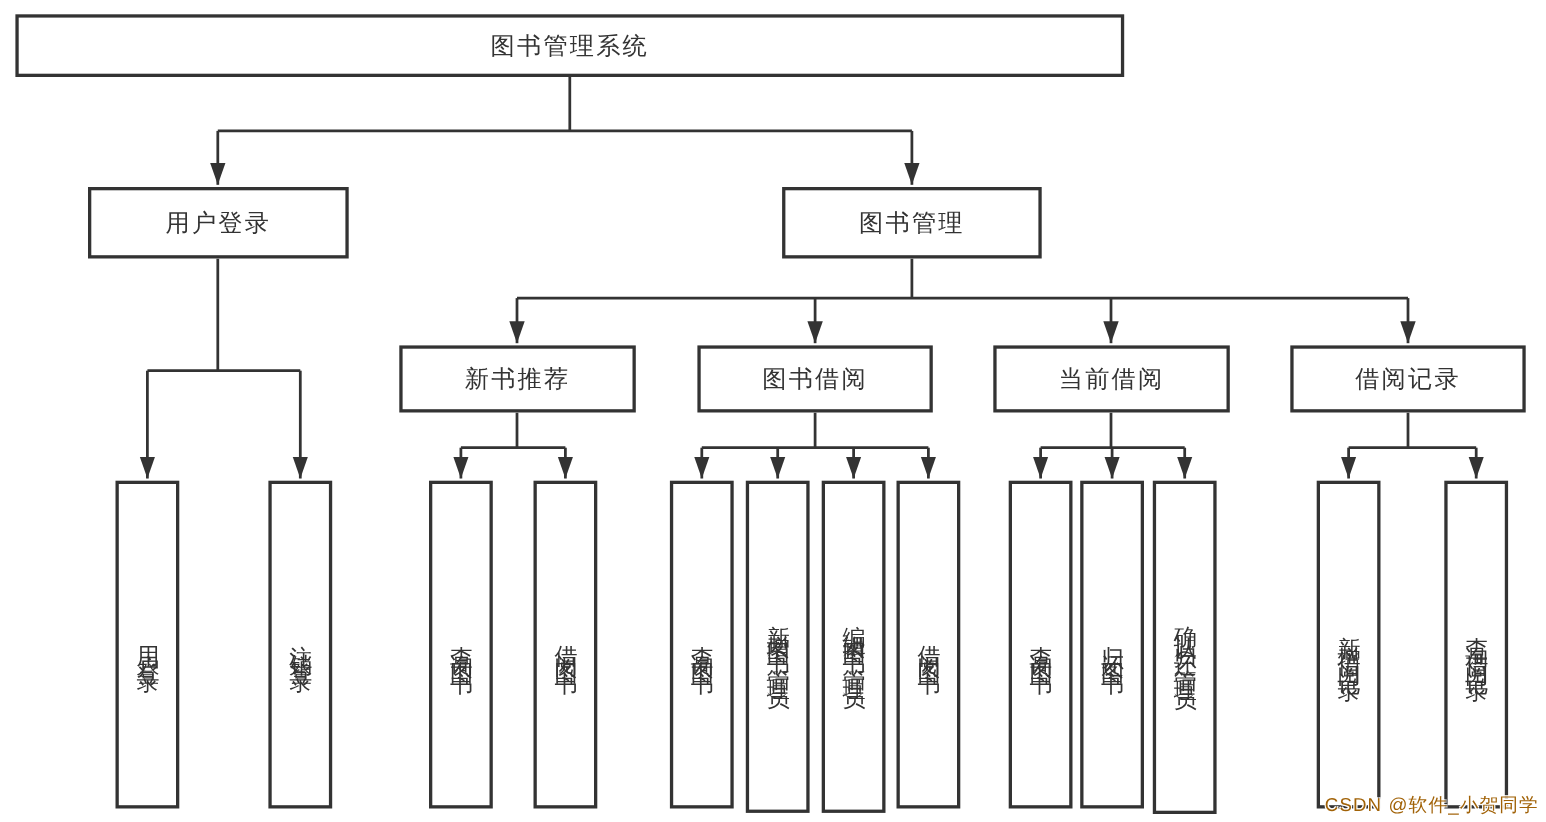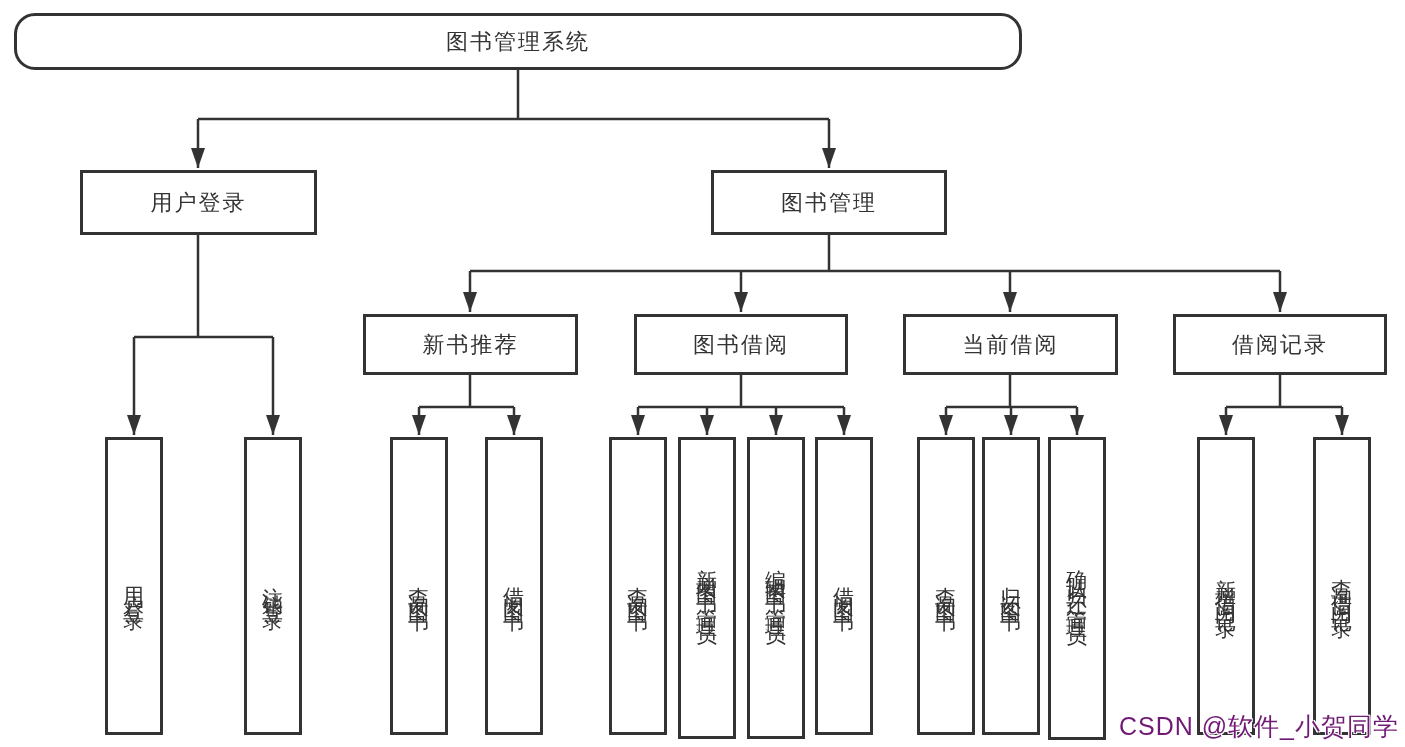--- a/index.html
+++ b/index.html
@@ -31,23 +31,23 @@
     writing-mode:vertical-rl;
     font-size:21px;
     letter-spacing:8px;
     line-height:1;
     color:#333333;
   }
   .watermark {
     position:absolute;
     right:6px;
     bottom:4px;
-    font-size:25px;
+    font-size:17px;
     letter-spacing:1px;
-    color:#701a75;
+    color:#a16207;
     z-index:10;
     text-shadow:-1px -1px 0 #ffffff, 1px -1px 0 #ffffff, -1px 1px 0 #ffffff, 1px 1px 0 #ffffff;
     white-space:nowrap;
   }
 </style>
 </head>
 <body>
 
 <div class="canvas">
 
@@ -86,21 +86,21 @@
       <path d="M946 407 V435" marker-end="url(#arw)"></path>
       <path d="M1011 407 V435" marker-end="url(#arw)"></path>
       <path d="M1077 407 V435" marker-end="url(#arw)"></path>
 
       <path d="M1280 375 V407 M1226 407 H1342"></path>
       <path d="M1226 407 V435" marker-end="url(#arw)"></path>
       <path d="M1342 407 V435" marker-end="url(#arw)"></path>
     </g>
   </svg>
 
-  <div class="node h" style="left:14px; top:13px; width:1008px; height:57px;border-radius:21px;">
+  <div class="node h" style="left:14px; top:13px; width:1008px; height:57px;">
     <span>图书管理系统</span>
   </div>
 
   <div class="node h" style="left:80px; top:170px; width:237px; height:65px;">
     <span>用户登录</span>
   </div>
   <div class="node h" style="left:711px; top:170px; width:236px; height:65px;text-align:center;">
     <span>图书管理</span>
   </div>
 

